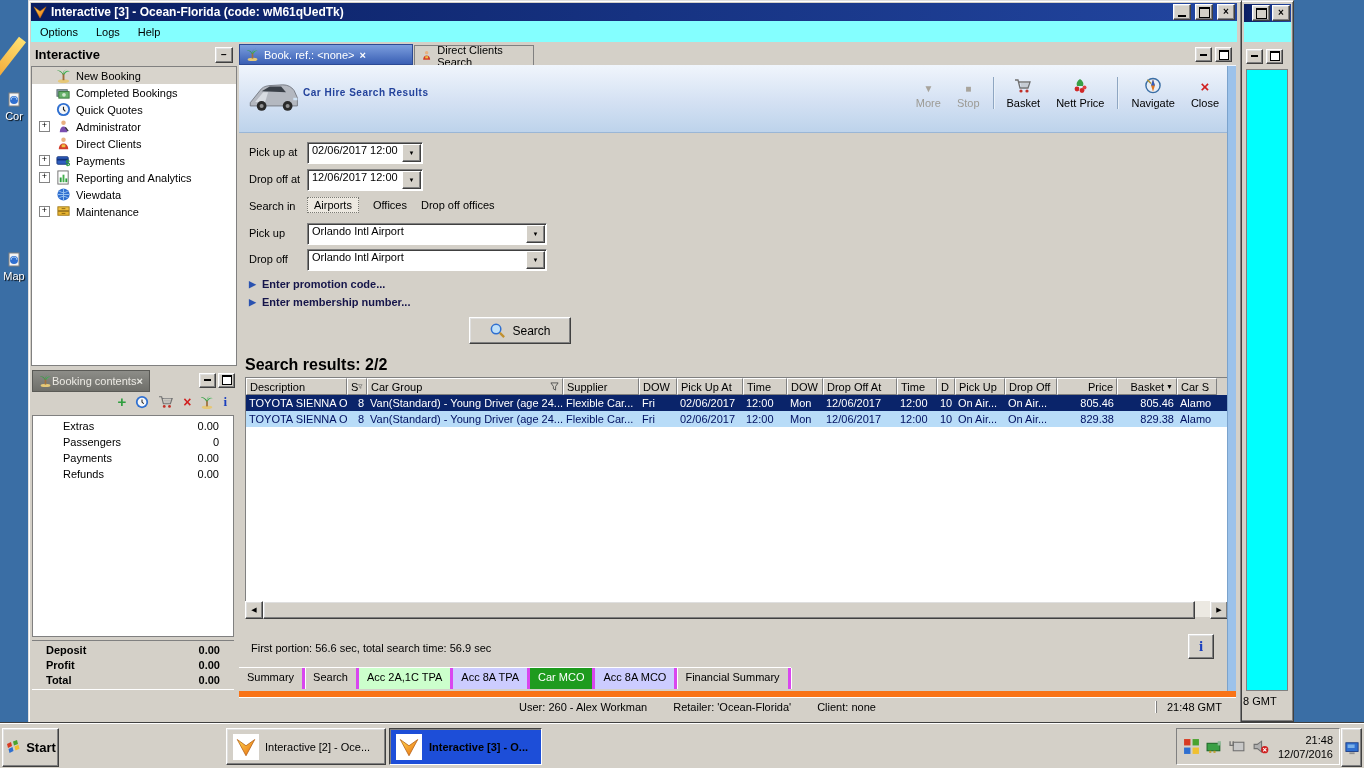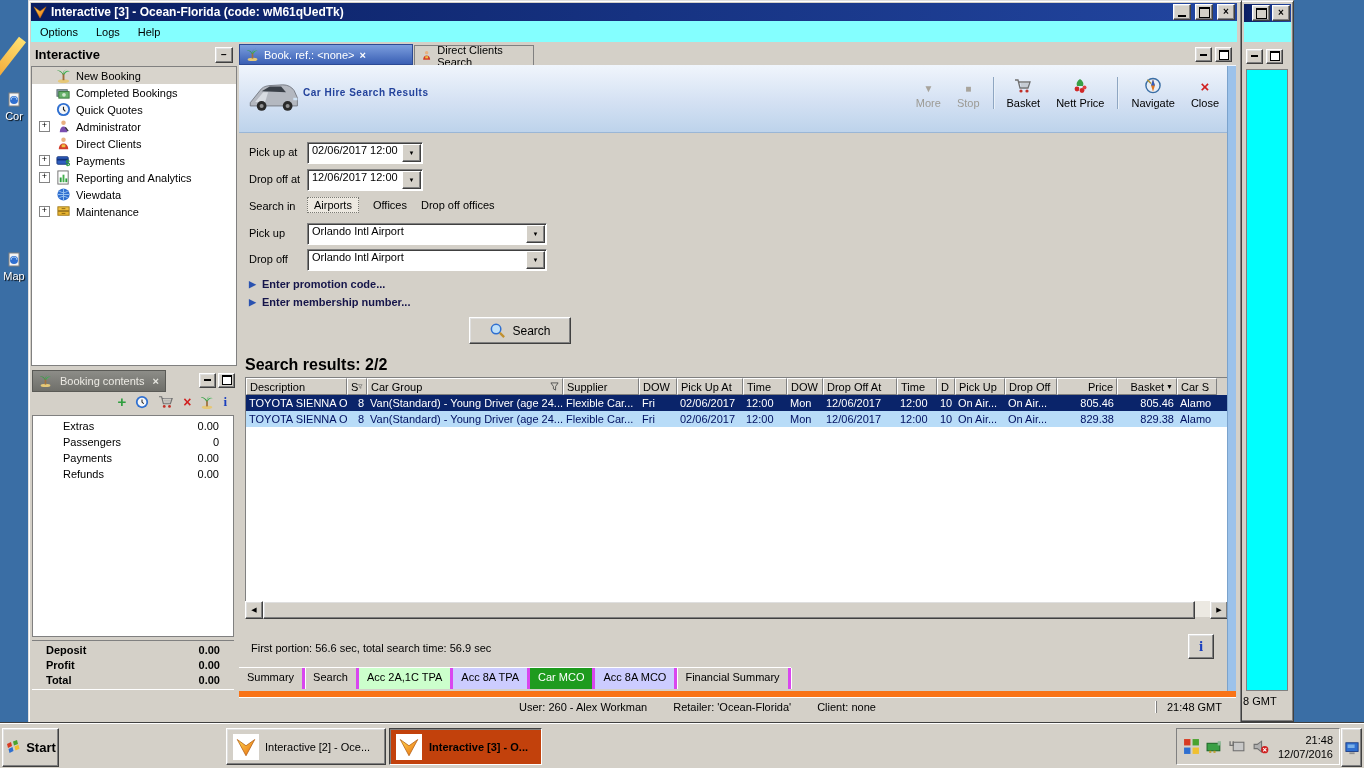--- a/index.html
+++ b/index.html
@@ -29,21 +29,21 @@
   .tree{position:absolute;left:0;top:22px;right:0;bottom:0;background:#fff;overflow:hidden;border:1px solid #808080;}
   .ti{height:17px;display:flex;align-items:center;}
   .tix{width:9px;height:9px;border:1px solid #848484;background:#fff;font-size:9px;line-height:7px;text-align:center;margin:0 6px 0 7px;flex:none;}
   .tix.hid{visibility:hidden;}
   .ti svg{flex:none;margin-right:5px;}
   .til{white-space:nowrap;}
   .ti.sel{background:#d8d4cc;}
   
   .bookp{left:31px;top:369px;width:206px;height:324px;background:#d4d0c8;}
   .bp-tabs{height:22px;display:flex;align-items:center;}
-  .bp-tab{height:20px;display:flex;align-items:center;gap:8px;padding:0 6px;margin:1px 0 0 1px;
+  .bp-tab{height:20px;display:flex;align-items:center;gap:0;padding:0 6px;margin:1px 0 0 1px;
     background:linear-gradient(180deg,#8d8d88,#6f6f6a);color:#eceae4;border:1px solid #5a5a56;}
   .bp-tab .x{color:#111;font-weight:bold;color:#e8e8e2;}
   .bp-winbtns{margin-left:auto;display:flex;gap:2px;padding-right:2px;}
   .bp-tools{height:22px;display:flex;align-items:center;justify-content:flex-end;gap:9px;padding-right:10px;}
   .bp-list{position:absolute;left:1px;top:46px;width:202px;bottom:56px;background:#fff;border:1px solid #808080;padding-top:4px;box-sizing:border-box;}
   .bp-row{height:16px;display:flex;padding:0 14px 0 30px;}
   .bp-row .sp{flex:1;}
   .bp-tot{position:absolute;left:1px;bottom:3px;width:202px;height:50px;border-top:1px solid #808080;
     box-shadow:0 -1px 0 #fff inset;padding:3px 14px 0 6px;box-sizing:border-box;font-weight:bold;}
   .bp-trow{height:15px;display:flex;margin-left:8px;}
@@ -115,21 +115,21 @@
   .bg-menu{position:absolute;left:3px;top:21px;right:2px;height:20px;background:#84ffff;}
   .bg-btns{position:absolute;left:3px;top:45px;right:2px;height:20px;display:flex;gap:3px;align-items:center;padding-left:2px;}
   .bg-cyan{position:absolute;left:5px;top:68px;width:40px;height:620px;background:#00ffff;border:1px solid #808080;}
   .bg-status{position:absolute;left:2px;top:694px;white-space:nowrap;}
   
   .taskbar{left:0;top:723px;width:1364px;height:45px;background:#d4d0c8;border-top:1px solid #fff;box-shadow:0 -1px 0 #404040;}
   .startbtn{position:absolute;left:2px;top:4px;width:55px;height:37px;display:flex;align-items:center;justify-content:center;gap:3px;
     font-weight:bold;font-size:13px;}
   .taskbtn{position:absolute;top:4px;height:37px;display:flex;align-items:center;gap:6px;padding:0 6px;box-sizing:border-box;overflow:hidden;white-space:nowrap;font-size:11px;}
   .taskbtn .ticon{width:26px;height:26px;background:#fff;display:flex;align-items:center;justify-content:center;flex:none;}
-  .taskbtn.active{background:#c2410c;border-color:#404040 #fff #fff #404040;box-shadow:inset 1px 1px 0 #808080;font-weight:bold;gap:7px;}
+  .taskbtn.active{background:#1d4ed8;border-color:#404040 #fff #fff #404040;box-shadow:inset 1px 1px 0 #808080;font-weight:bold;gap:7px;}
   .tray{position:absolute;right:24px;top:4px;width:164px;height:37px;display:flex;align-items:center;gap:6px;
     border:1px solid;border-color:#808080 #fff #fff #808080;padding:8px 6px;box-sizing:border-box;}
   .trayclock{margin-left:auto;text-align:right;line-height:14px;}
   .showdesk{position:absolute;right:2px;top:4px;width:19px;height:37px;display:flex;align-items:center;justify-content:center;}
   
   .dicon{width:26px;text-align:center;color:#fff;text-shadow:1px 1px 1px #000;overflow:hidden;}
   .dicon svg{display:block;margin:0 auto 2px;}
   .wedge{left:2px;top:34px;width:9px;height:52px;background:linear-gradient(180deg,#ffe070,#f0a030);transform:rotate(38deg);}
 </style>
 </head>

